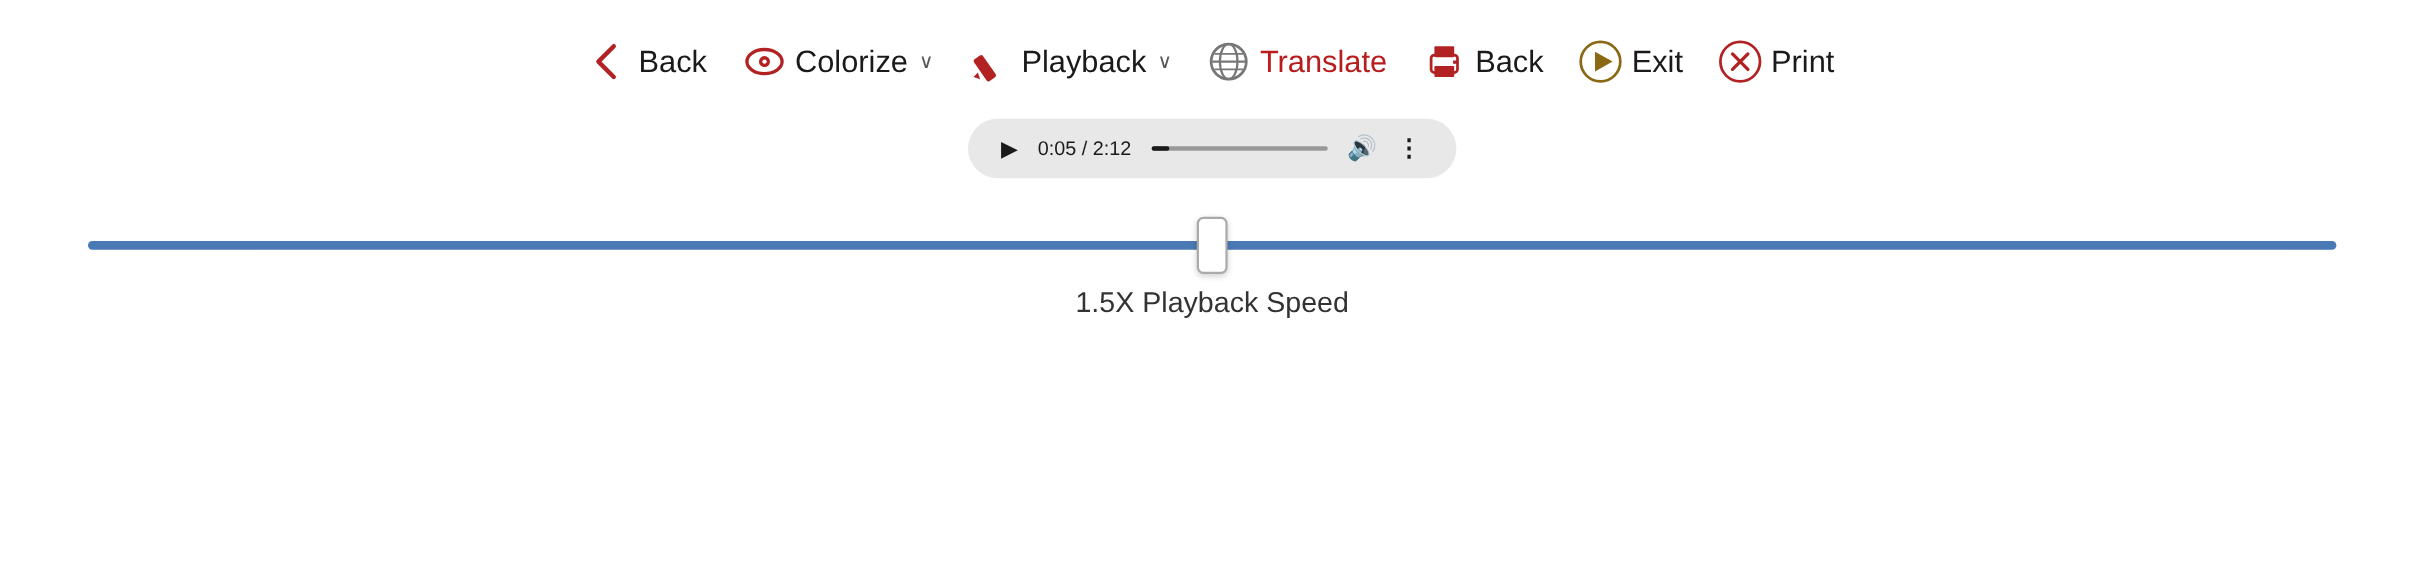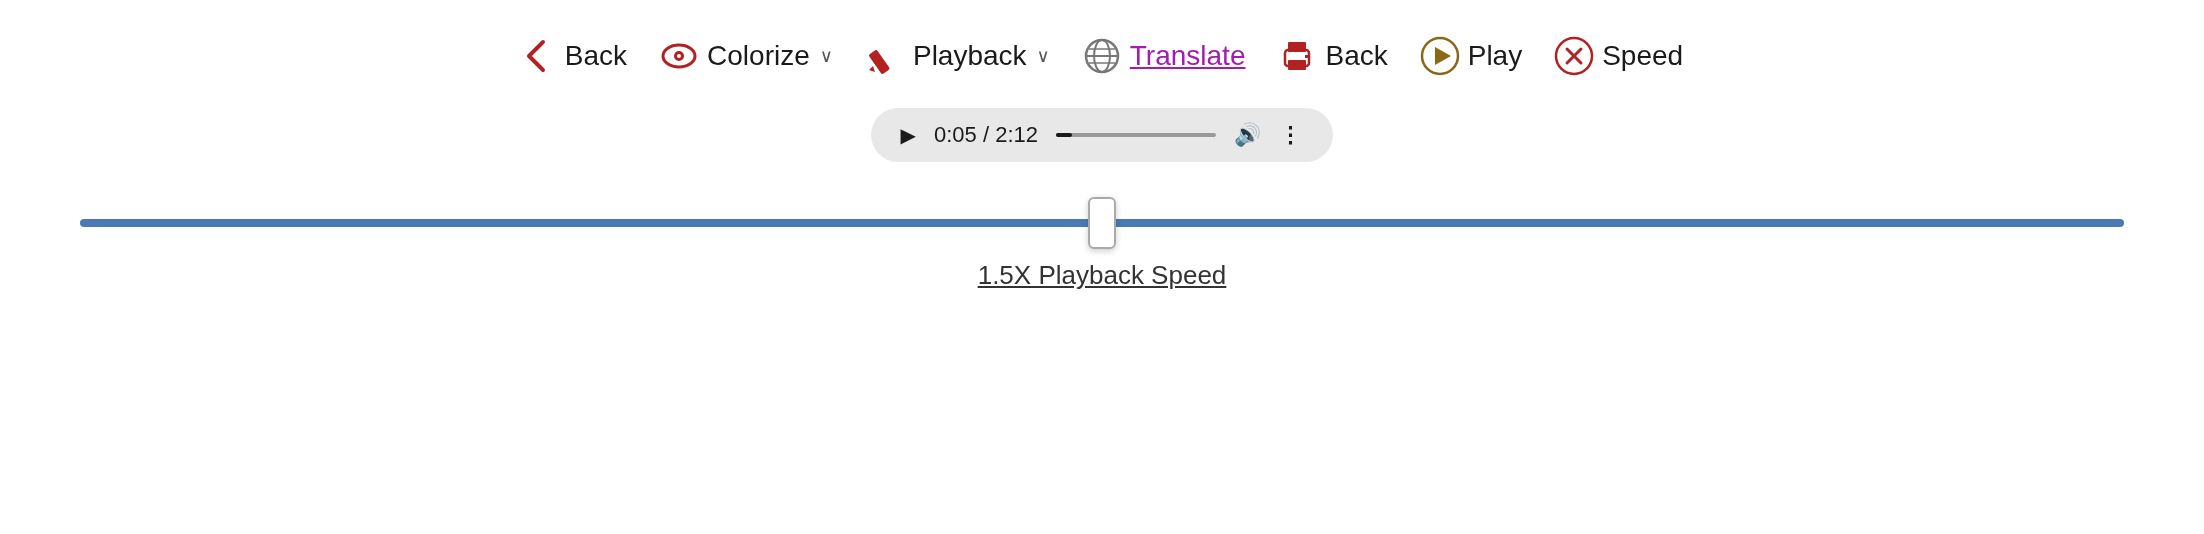--- a/index.html
+++ b/index.html
@@ -62,21 +62,21 @@
       min-width: 380px;
     }
 
     .play-btn {
       font-size: 20px;
       color: #1a1a1a;
       cursor: pointer;
     }
 
     .time-display {
-      font-size: 22px;
+      font-size: 18px;
       color: #1a1a1a;
       font-weight: 400;
     }
 
     .progress-bar-container {
       width: 160px;
       height: 4px;
       background: #999;
       border-radius: 2px;
       position: relative;
@@ -141,21 +141,20 @@
       transform: translateY(-50%);
       cursor: grab;
       box-shadow: 0 2px 6px rgba(0,0,0,0.2);
     }
 
     .speed-label {
       font-size: 26px;
       color: #333;
       margin-top: 12px;
       text-align: left;
-      text-decoration: underline;
     }
 
     
     svg {
       display: inline-block;
       vertical-align: middle;
     }
   </style>
 </head>
 <body>
@@ -191,50 +190,50 @@
   </div>
 
   <div class="toolbar-item">
     <svg class="icon-svg" viewBox="0 0 40 40" width="44" height="44">
       <circle cx="20" cy="20" r="16" stroke="#777" stroke-width="2.5" fill="none"></circle>
       <ellipse cx="20" cy="20" rx="8" ry="16" stroke="#777" stroke-width="2" fill="none"></ellipse>
       <line x1="5" y1="20" x2="35" y2="20" stroke="#777" stroke-width="2"></line>
       <line x1="7" y1="13" x2="33" y2="13" stroke="#777" stroke-width="1.5"></line>
       <line x1="7" y1="27" x2="33" y2="27" stroke="#777" stroke-width="1.5"></line>
     </svg>
-    <span class="label" style="color:#a21caf;text-decoration:underline;">Translate</span>
+    <span class="label" style="color:#b91c1c;">Translate</span>
   </div>
 
 
   <div class="toolbar-item">
     <svg class="icon-svg" viewBox="0 0 40 40" width="44" height="44">
 
       <rect x="8" y="14" width="24" height="16" rx="3" stroke="#b22222" stroke-width="2.5" fill="none"></rect>
       <rect x="11" y="6" width="18" height="10" rx="1" fill="#b22222"></rect>
       <rect x="11" y="24" width="18" height="10" rx="1" fill="#b22222"></rect>
       <rect x="28" y="19" width="4" height="3" fill="#b22222"></rect>
     </svg>
     <span class="label">Back</span>
   </div>
 
   <div class="toolbar-item">
     <svg class="icon-svg" viewBox="0 0 40 40" width="44" height="44">
       <circle cx="20" cy="20" r="18" stroke="#8b6914" stroke-width="2.5" fill="none"></circle>
       <polygon points="15,11 31,20 15,29" fill="#8b6914"></polygon>
     </svg>
-    <span class="label">Play</span>
+    <span class="label">Exit</span>
   </div>
 
   <div class="toolbar-item">
     <svg class="icon-svg" viewBox="0 0 40 40" width="44" height="44">
       <circle cx="20" cy="20" r="18" stroke="#b22222" stroke-width="2.5" fill="none"></circle>
       <line x1="13" y1="13" x2="27" y2="27" stroke="#b22222" stroke-width="3" stroke-linecap="round"></line>
       <line x1="27" y1="13" x2="13" y2="27" stroke="#b22222" stroke-width="3" stroke-linecap="round"></line>
     </svg>
-    <span class="label">Speed</span>
+    <span class="label">Print</span>
   </div>
 </div>
 
 <div class="audio-player">
   <span class="play-btn">▶</span>
   <span class="time-display">0:05 / 2:12</span>
   <div class="progress-bar-container">
     <div class="progress-bar-fill"></div>
   </div>
   <span class="volume-icon">🔊</span>

